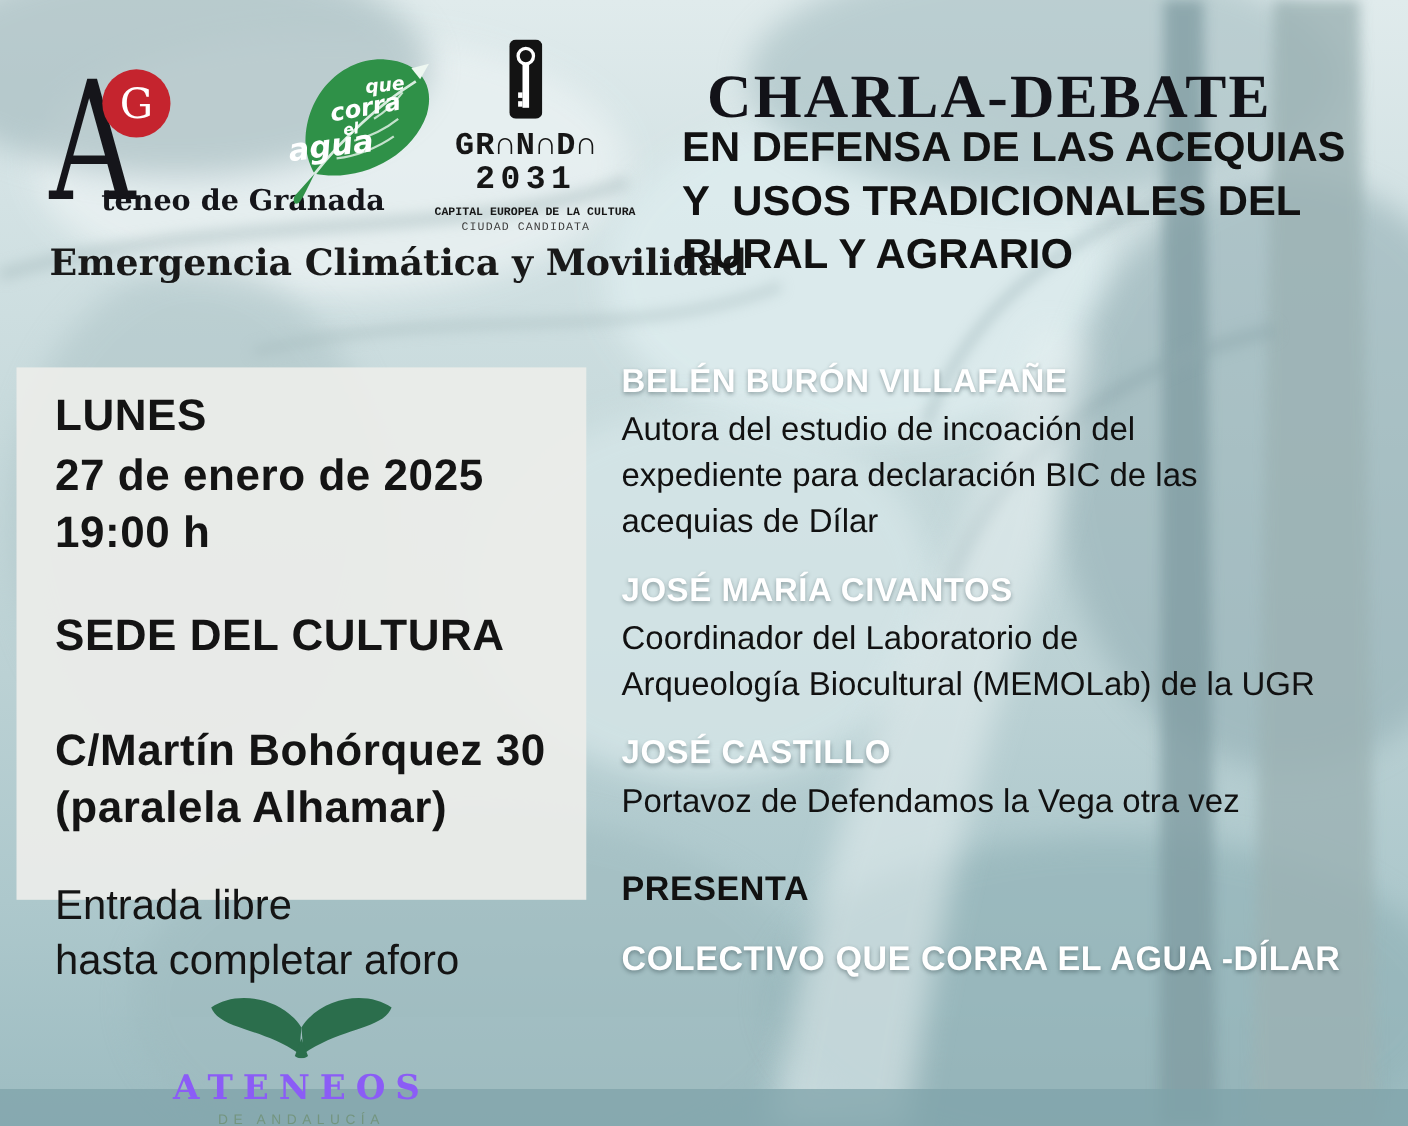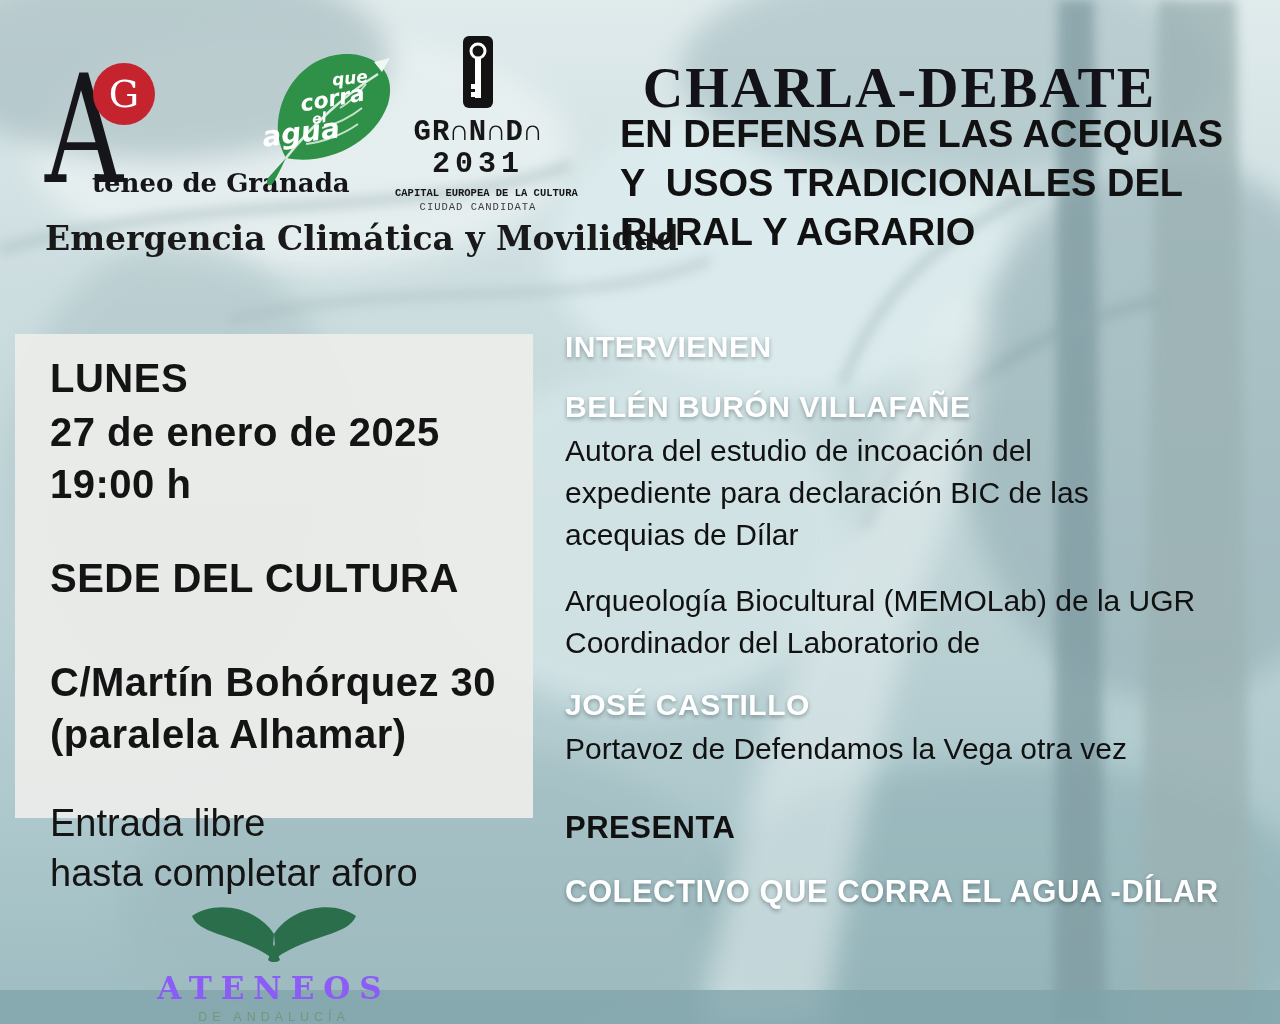--- a/index.html
+++ b/index.html
@@ -176,32 +176,32 @@
 
   <h1 class="main-title">CHARLA-DEBATE</h1>
 
   <div class="subtitle">
     <div class="subtitle-line">EN DEFENSA DE LAS ACEQUIAS</div>
     <div class="subtitle-line">Y  USOS TRADICIONALES DEL</div>
     <div class="subtitle-line">RURAL Y AGRARIO</div>
   </div>
 
   <div class="right-flow">
-    <div class="h-white">INTERVIENEN</div>
 
     <div class="speaker">
       <div class="speaker-name">BELÉN BURÓN VILLAFAÑE</div>
       <div class="speaker-role">Autora del estudio de incoación del</div>
       <div class="speaker-role">expediente para declaración BIC de las</div>
       <div class="speaker-role">acequias de Dílar</div>
     </div>
 
     <div class="speaker">
+      <div class="speaker-name">JOSÉ MARÍA CIVANTOS</div>
+      <div class="speaker-role">Coordinador del Laboratorio de</div>
       <div class="speaker-role">Arqueología Biocultural (MEMOLab) de la UGR</div>
-      <div class="speaker-role">Coordinador del Laboratorio de</div>
     </div>
 
     <div class="speaker">
       <div class="speaker-name">JOSÉ CASTILLO</div>
       <div class="speaker-role">Portavoz de Defendamos la Vega otra vez</div>
     </div>
 
     <div class="presenta">PRESENTA</div>
     <div class="presenter">COLECTIVO QUE CORRA EL AGUA -DÍLAR</div>
   </div>

